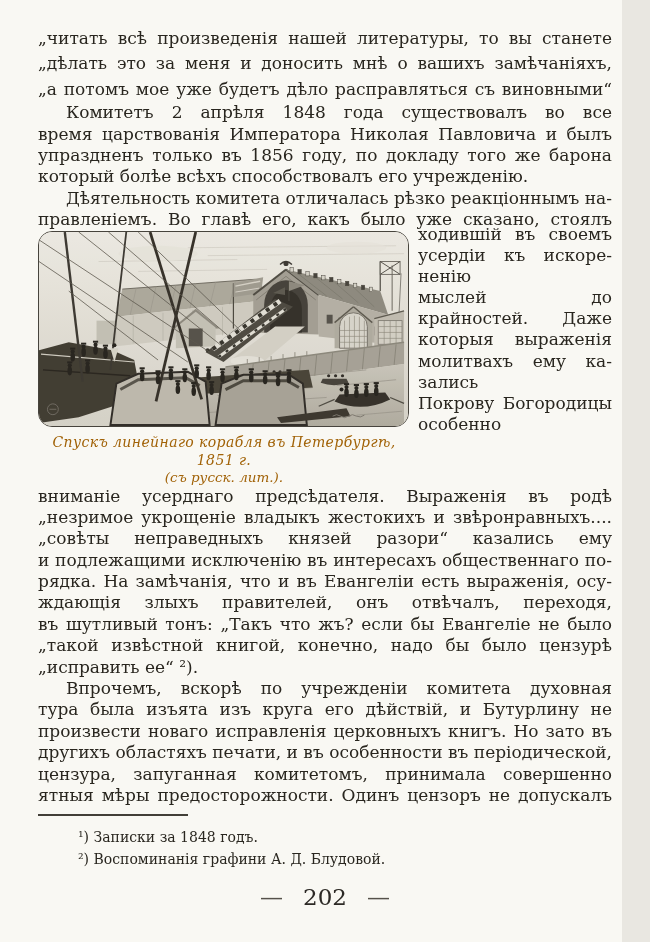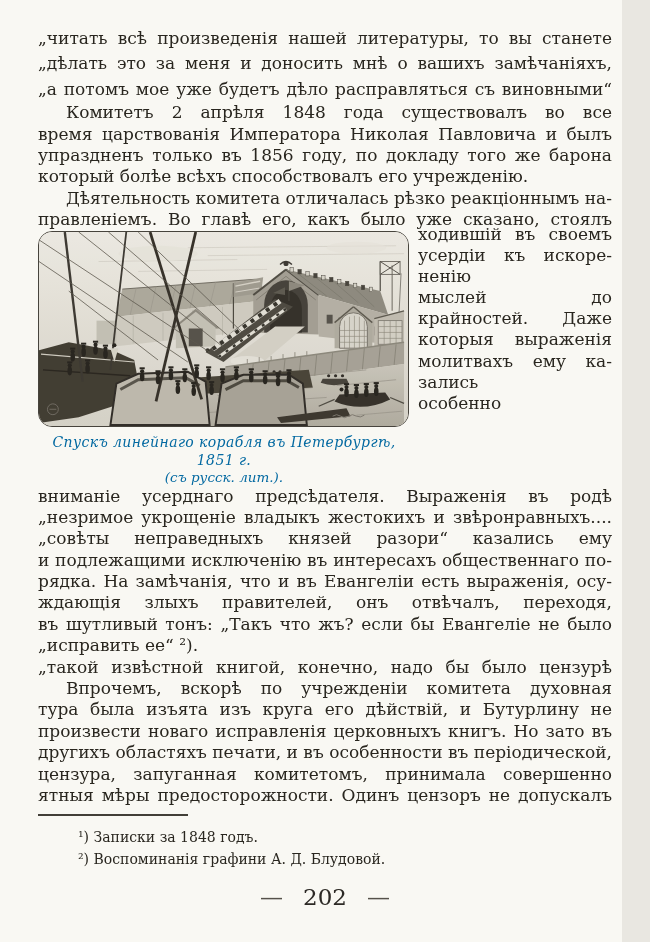--- a/index.html
+++ b/index.html
@@ -22,21 +22,21 @@
   .body{font-size:17px;}
   .body .tl{height:21.4px;line-height:21.4px;}
   .figure-row{display:flex;align-items:flex-start;}
   figure{margin:0;width:372px;flex:0 0 372px;}
   .engraving{
     width:369px;height:194px;
     border:1.5px solid #47443d;border-radius:14px;
     overflow:hidden;background:#edebe4;
   }
   .engraving svg{display:block;width:100%;height:100%;}
-  figcaption{margin-top:6px;text-align:center;font-style:italic;color:#0369a1;}
+  figcaption{margin-top:6px;text-align:center;font-style:italic;color:#a16207;}
   .cap1{font-size:14px;line-height:18px;letter-spacing:0.4px;}
   .cap2{font-size:13.5px;line-height:17px;}
   .sidecol{width:194px;margin-left:8px;margin-top:-7px;font-size:17px;}
   .sidecol .tl{height:21.2px;line-height:21.2px;}
   .fnrule{width:150px;border-top:2px solid #423f38;margin-top:8px;}
   .footnotes{margin-top:10px;font-size:14px;}
   .fn{line-height:22px;text-indent:40px;}
   .pagenum{
     margin-top:14px;display:flex;justify-content:center;align-items:center;
     gap:20px;font-size:23px;color:#2c2925;
@@ -346,35 +346,36 @@
       <div class="sidecol">
 
           <div class="tl j">ходившій въ своемъ</div>
           <div class="tl j">усердіи къ искоре-</div>
           <div class="tl j">ненію вольнодумныхъ</div>
           <div class="tl j">мыслей до смѣшныхъ</div>
           <div class="tl j">крайностей. Даже нѣ-</div>
           <div class="tl j">которыя выраженія въ</div>
           <div class="tl j">молитвахъ ему ка-</div>
           <div class="tl j">зались угрожающими</div>
+          <div class="tl j">Покрову Богородицы</div>
           <div class="tl j">особенно привлекалъ</div>
         </div>
     </div>
 
     <div class="body">
 
     <div class="tl j">вниманіе усерднаго предсѣдателя. Выраженія въ родѣ „радуйся,</div>
         <div class="tl j">„незримое укрощеніе владыкъ жестокихъ и звѣронравныхъ....</div>
         <div class="tl j">„совѣты неправедныхъ князей разори“ казались ему „опасными“</div>
         <div class="tl j">и подлежащими исключенію въ интересахъ общественнаго по-</div>
         <div class="tl j">рядка. На замѣчанія, что и въ Евангеліи есть выраженія, осу-</div>
         <div class="tl j">ждающія злыхъ правителей, онъ отвѣчалъ, переходя, впрочемъ,</div>
         <div class="tl j">въ шутливый тонъ: „Такъ что жъ? если бы Евангеліе не было</div>
+        <div class="tl j">„такой извѣстной книгой, конечно, надо бы было цензурѣ</div>
         <div class="tl">„исправить ее“ ²).</div>
-        <div class="tl j">„такой извѣстной книгой, конечно, надо бы было цензурѣ</div>
         <div class="tl j ind">Впрочемъ, вскорѣ по учрежденіи комитета духовная литера-</div>
         <div class="tl j">тура была изъята изъ круга его дѣйствій, и Бутурлину не пришлось</div>
         <div class="tl j">произвести новаго исправленія церковныхъ книгъ. Но зато въ</div>
         <div class="tl j">другихъ областяхъ печати, и въ особенности въ періодической,</div>
         <div class="tl j">цензура, запуганная комитетомъ, принимала совершенно невѣро-</div>
         <div class="tl j">ятныя мѣры предосторожности. Одинъ цензоръ не допускалъ</div>
       </div>
 
     <div class="fnrule"></div>
 

